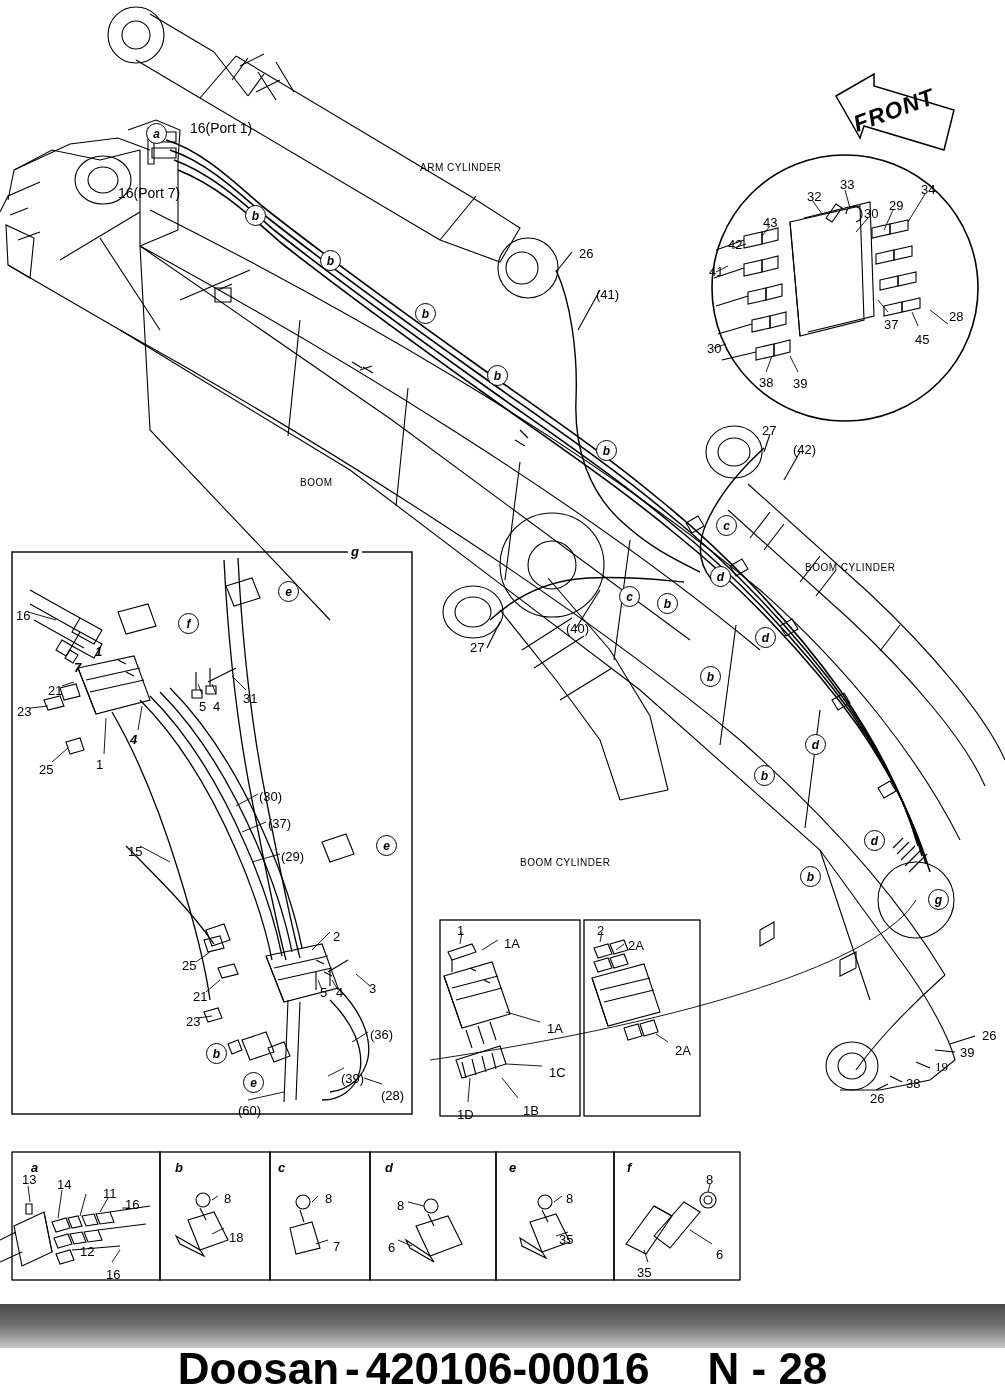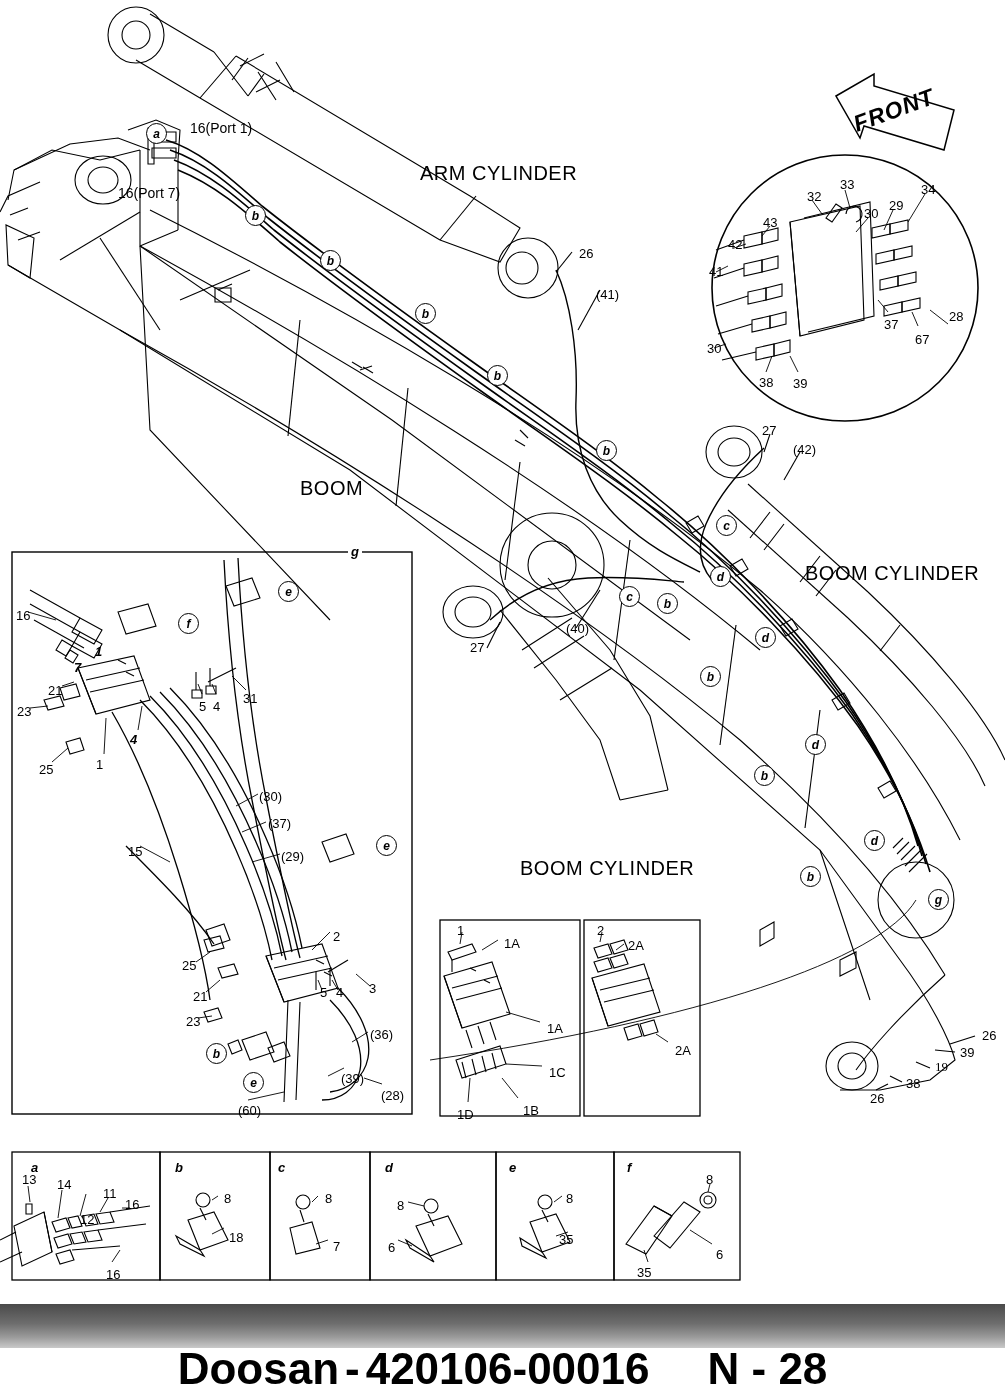--- a/index.html
+++ b/index.html
@@ -3,21 +3,21 @@
 <meta charset="utf-8">
 <style>
   html,body{margin:0;padding:0;background:#ffffff;}
   body{width:1005px;height:1400px;position:relative;overflow:hidden;
        font-family:"Liberation Sans",sans-serif;color:#000;}
   .page{position:absolute;left:0;top:0;width:1005px;height:1400px;}
 
   
   .lbl{position:absolute;font-size:13px;line-height:1;white-space:nowrap;}
   .lbl.b{font-weight:bold;}
-  .big{font-size:20px;letter-spacing:.5px;}
+  .big{font-size:10px;letter-spacing:.5px;}
 
   
   .circ{position:absolute;width:19px;height:19px;border:1.3px solid #000;border-radius:50%;
         background:#fff;font-size:12px;font-style:italic;font-weight:bold;
         display:flex;align-items:center;justify-content:center;line-height:1;}
   .panel-label{position:absolute;font-size:13px;font-style:italic;font-weight:bold;background:#fff;padding:0 3px;}
 
   
   .footer{position:absolute;left:0;bottom:0;width:1005px;height:96px;background:#ffffff;}
   .footer .grad{position:absolute;left:0;top:0;width:1005px;height:44px;
@@ -455,21 +455,21 @@
 
   <div class="lbl" style="left:807px;top:190px;">32</div>
   <div class="lbl" style="left:840px;top:178px;">33</div>
   <div class="lbl" style="left:921px;top:183px;">34</div>
   <div class="lbl" style="left:763px;top:216px;">43</div>
   <div class="lbl" style="left:864px;top:207px;">30</div>
   <div class="lbl" style="left:889px;top:199px;">29</div>
   <div class="lbl" style="left:728px;top:238px;">42</div>
   <div class="lbl" style="left:709px;top:265px;">41</div>
   <div class="lbl" style="left:884px;top:318px;">37</div>
-  <div class="lbl" style="left:915px;top:333px;">67</div>
+  <div class="lbl" style="left:915px;top:333px;">45</div>
   <div class="lbl" style="left:949px;top:310px;">28</div>
   <div class="lbl" style="left:707px;top:342px;">30</div>
   <div class="lbl" style="left:759px;top:376px;">38</div>
   <div class="lbl" style="left:793px;top:377px;">39</div>
 
   <div class="panel-label" style="left:348px;top:544px;">g</div>
 
   <div class="lbl" style="left:16px;top:609px;">16</div>
   <div class="lbl b" style="left:74px;top:661px;font-style:italic;">7</div>
   <div class="lbl b" style="left:95px;top:645px;font-style:italic;">1</div>
@@ -516,21 +516,21 @@
 
   <div class="panel-label" style="left:28px;top:1160px;">a</div>
   <div class="panel-label" style="left:172px;top:1160px;">b</div>
   <div class="panel-label" style="left:275px;top:1160px;">c</div>
   <div class="panel-label" style="left:382px;top:1160px;">d</div>
   <div class="panel-label" style="left:506px;top:1160px;">e</div>
   <div class="panel-label" style="left:624px;top:1160px;">f</div>
 
   <div class="lbl" style="left:22px;top:1173px;">13</div>
   <div class="lbl" style="left:57px;top:1178px;">14</div>
-  <div class="lbl" style="left:80px;top:1213px;">12</div>
+  <div class="lbl" style="left:80px;top:1245px;">12</div>
   <div class="lbl" style="left:103px;top:1187px;">11</div>
   <div class="lbl" style="left:125px;top:1198px;">16</div>
   <div class="lbl" style="left:106px;top:1268px;">16</div>
 
   <div class="lbl" style="left:224px;top:1192px;">8</div>
   <div class="lbl" style="left:229px;top:1231px;">18</div>
 
   <div class="lbl" style="left:325px;top:1192px;">8</div>
   <div class="lbl" style="left:333px;top:1240px;">7</div>
 

